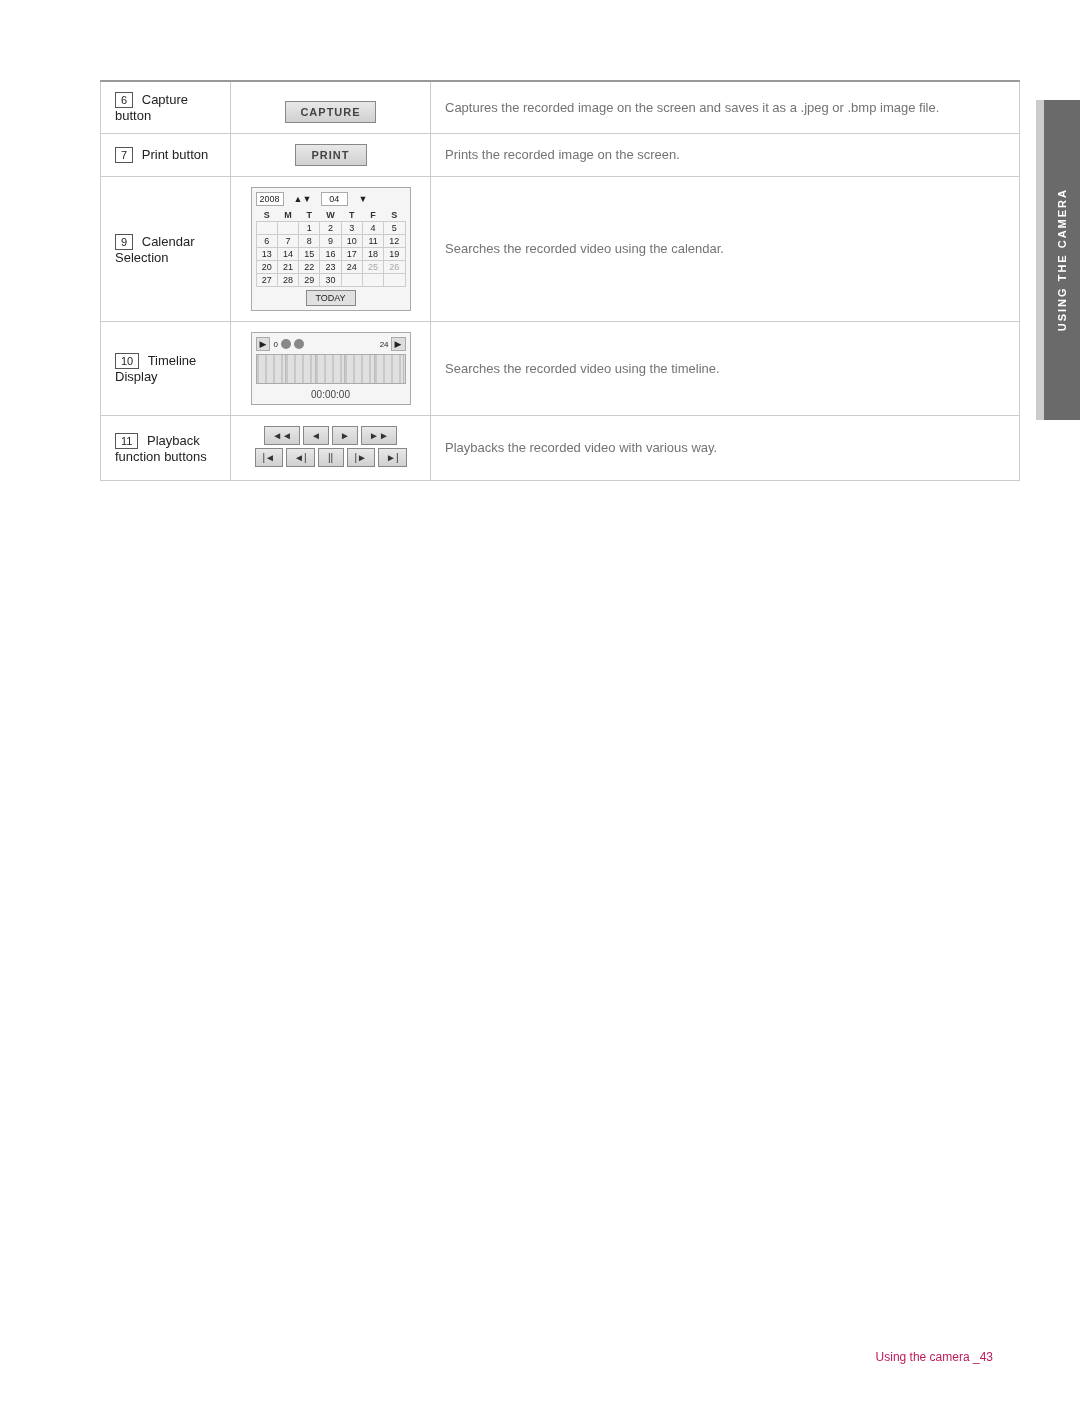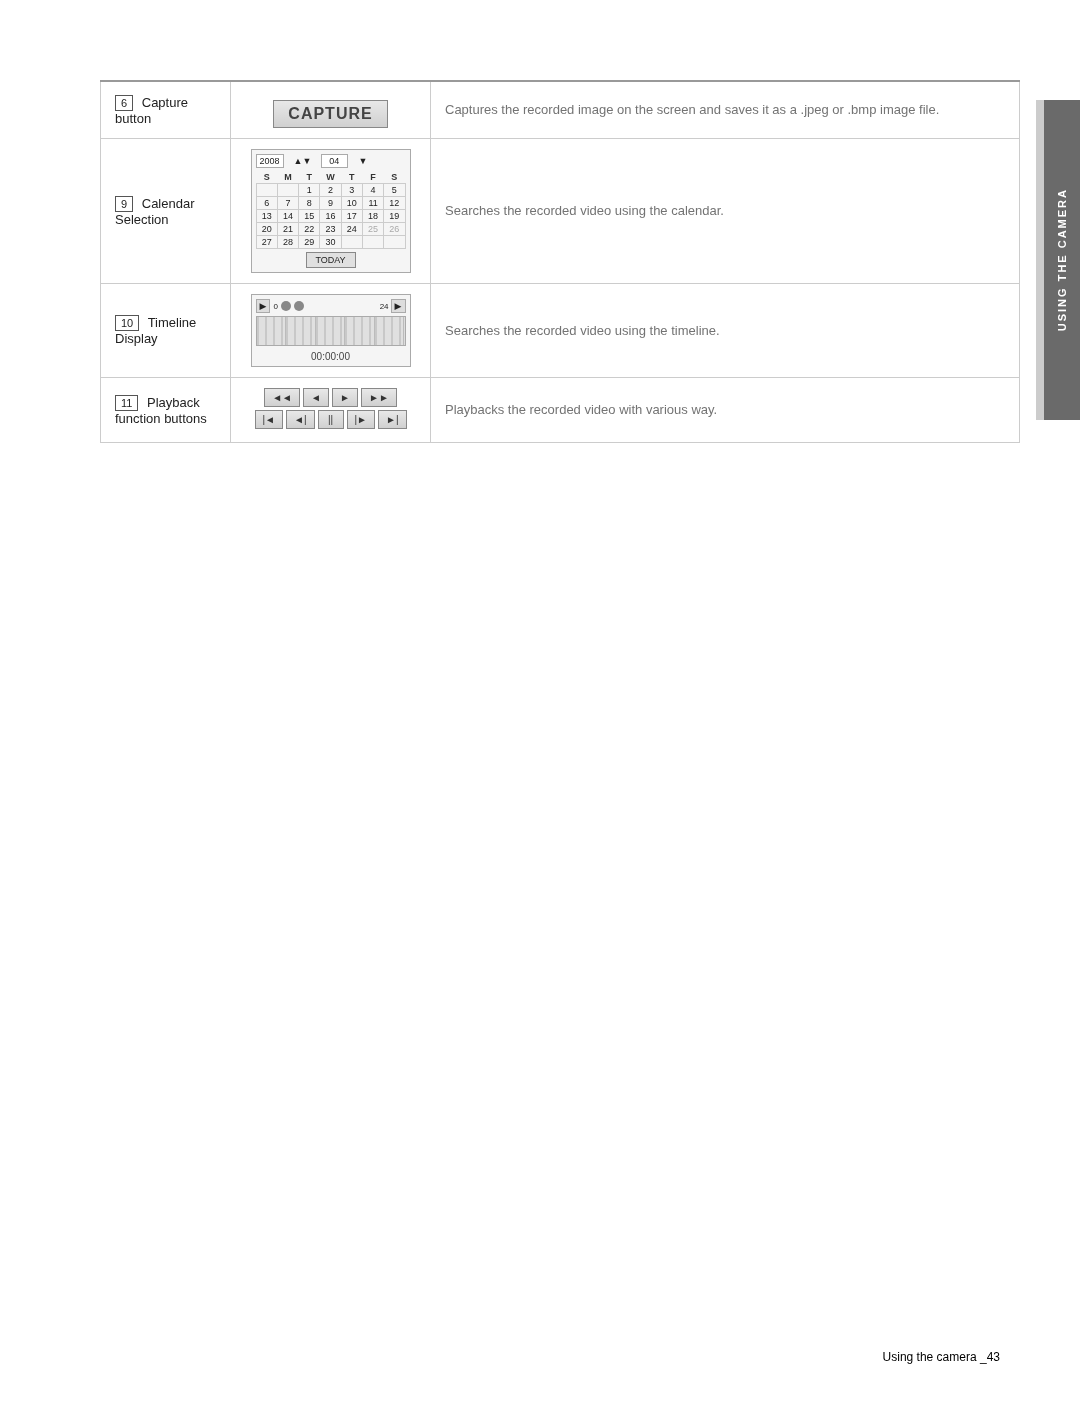--- a/index.html
+++ b/index.html
@@ -64,21 +64,21 @@
       color: #737373;
       line-height: 1.5;
     }
 
     
     .btn-capture {
       display: inline-block;
       border: 1px solid #888;
       background: linear-gradient(to bottom, #e8e8e8, #d0d0d0);
       padding: 4px 14px;
-      font-size: 16px;
+      font-size: 11px;
       font-weight: bold;
       letter-spacing: 1px;
       color: #444;
       font-family: Arial, sans-serif;
       margin-top: 8px;
     }
 
     .btn-print {
       display: inline-block;
       border: 1px solid #888;
@@ -238,23 +238,23 @@
       font-size: 10px;
       color: #333;
       min-width: 26px;
       text-align: center;
     }
 
     
     .page-footer {
       position: absolute;
       bottom: 50px;
-      right: 80px;
+      right: 87px;
       font-size: 12px;
-      color: #000000;
+      color: #be185d;
     }
 
     
     .chapter-sidebar {
       position: absolute;
       right: 0;
       top: 100px;
       width: 36px;
       height: 320px;
       background: #6a6a6a;
@@ -300,20 +300,30 @@
       <td class="cell-label">
         <span class="num-badge">6</span>
         <span>Capture button</span>
       </td>
       <td class="cell-image">
         <div class="btn-capture">CAPTURE</div>
       </td>
       <td class="cell-desc">Captures the recorded image on the screen and saves it as a .jpeg or .bmp image file.</td>
     </tr>
 
+    <tr>
+      <td class="cell-label">
+        <span class="num-badge">7</span>
+        <span>Print button</span>
+      </td>
+      <td class="cell-image">
+        <div class="btn-print">PRINT</div>
+      </td>
+      <td class="cell-desc">Prints the recorded image on the screen.</td>
+    </tr>
 
 
     <tr>
       <td class="cell-label">
         <span class="num-badge">9</span>
         <span>Calendar Selection</span>
       </td>
       <td class="cell-image">
         <div class="calendar-widget">
           <div class="calendar-header">

